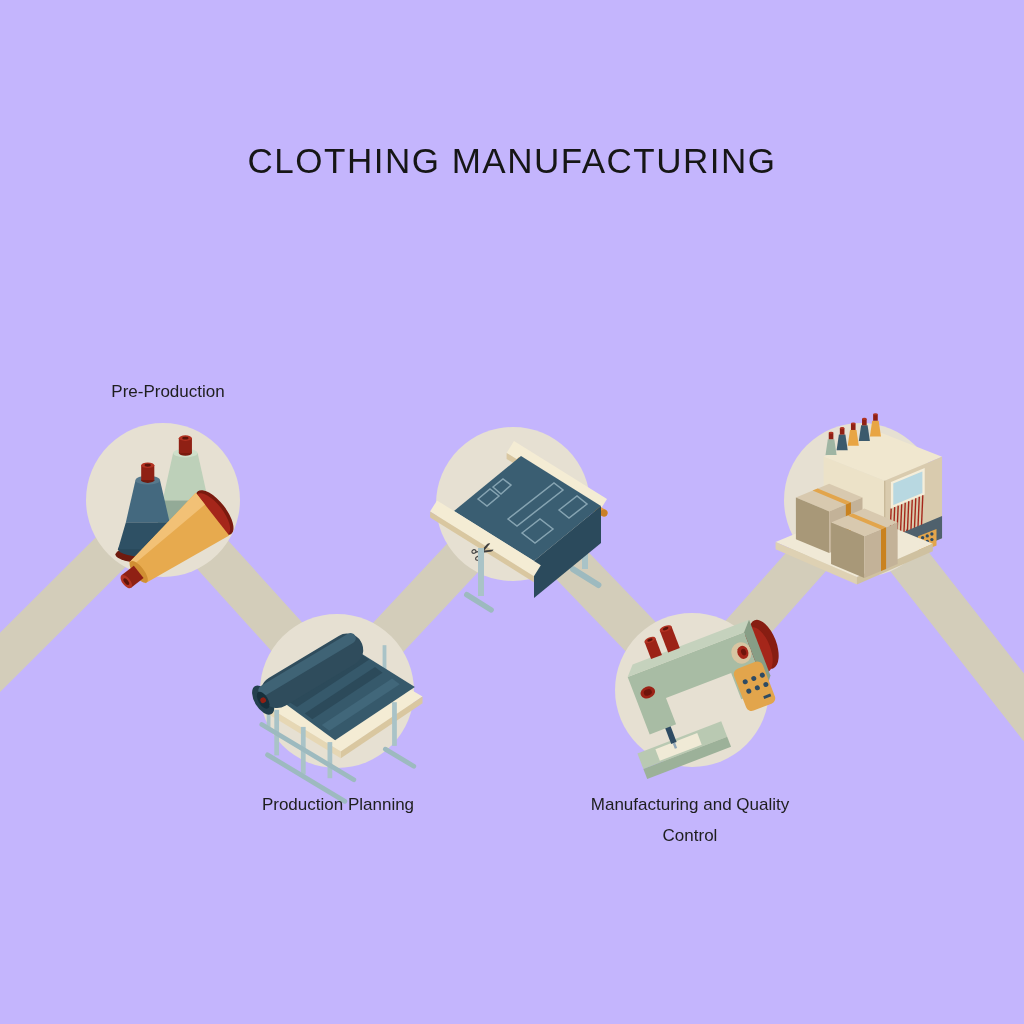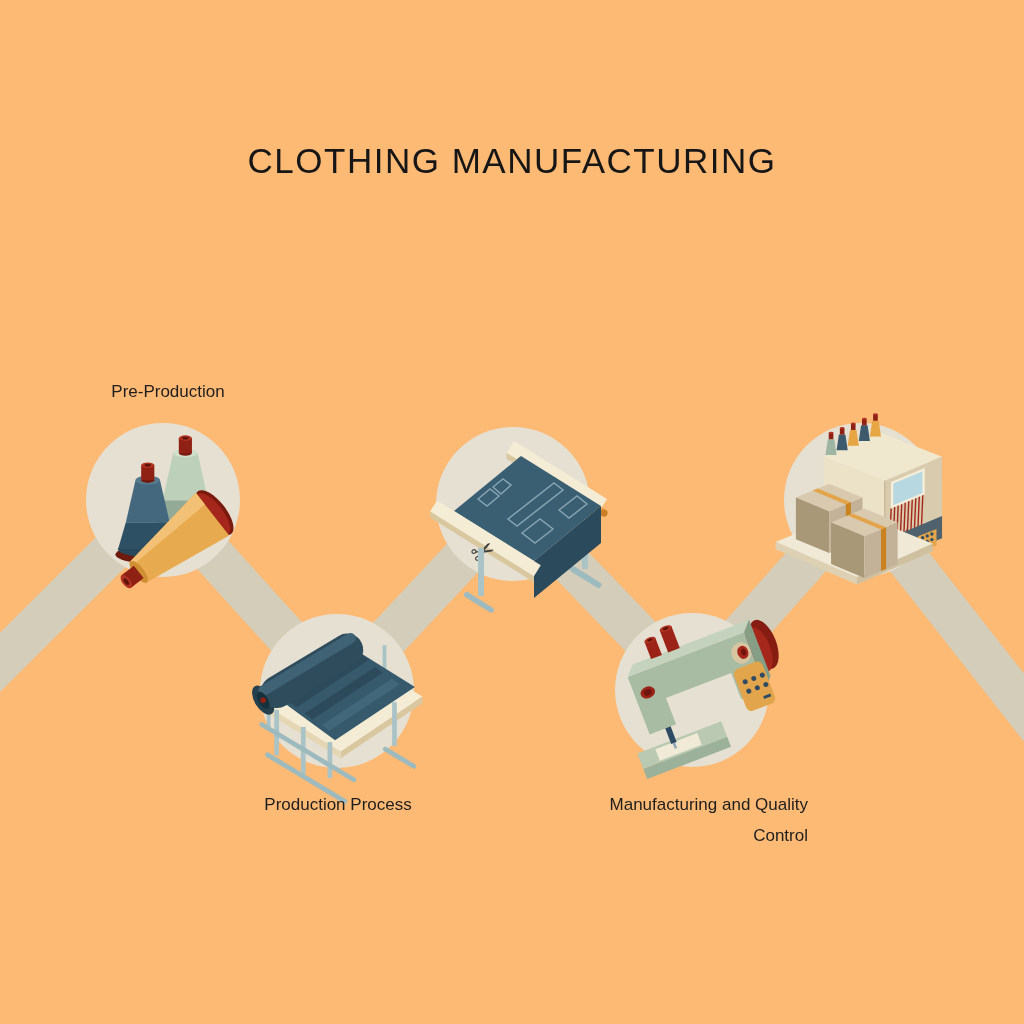--- a/index.html
+++ b/index.html
@@ -1,51 +1,51 @@
 <!DOCTYPE html>
 <html><head>
 <meta charset="utf-8">
 <style>
   html,body{margin:0;padding:0;}
   body{font-family:"Liberation Sans",sans-serif;background:#ffffff;}
-  .canvas{position:relative;width:1024px;height:1024px;overflow:hidden;background:#fdba74;}
+  .canvas{position:relative;width:1024px;height:1024px;overflow:hidden;background:#c4b5fd;}
   .ribbon-svg{position:absolute;left:0;top:0;z-index:1;}
   .title-eyebrow{position:absolute;top:143px;left:0;right:0;text-align:center;
     font-size:35px;line-height:1;letter-spacing:1.5px;color:#161616;z-index:3;}
   .title-main{position:absolute;top:186px;left:0;right:0;text-align:center;
     font-size:67px;line-height:1;color:#111111;z-index:3;}
   .node{position:absolute;width:154px;height:154px;border-radius:50%;
     background:#e6e0d2;z-index:2;}
   .node svg{position:absolute;overflow:visible;}
   .step-label{position:absolute;font-size:17px;line-height:31px;color:#1e1e1e;
     text-align:center;z-index:3;}
   #label-pre{left:18px;top:376px;width:300px;}
   #label-plan{left:188px;top:789px;width:300px;}
   #label-cut{left:362px;top:376px;width:300px;}
-  #label-mfg{left:572px;top:789px;width:236px;text-align:right;}
+  #label-mfg{left:572px;top:789px;width:236px;}
   #label-del{left:714px;top:376px;width:300px;}
   #node-1{left:86px;top:423px;}
   #node-2{left:260px;top:614px;}
   #node-3{left:436px;top:427px;}
   #node-4{left:615px;top:613px;}
   #node-5{left:784px;top:423px;}
 </style>
 </head>
 <body style="background: rgb(255, 255, 255);">
 
 <div class="canvas">
 
   <svg class="ribbon-svg" width="1024" height="1024" viewBox="0 0 1024 1024">
     <polyline points="-60,722 163,500 337,692 513,504 692,690 861,500 1040,728" fill="none" stroke="#d3cdba" stroke-width="42" stroke-miterlimit="12"></polyline>
   </svg>
 
   <div class="title-eyebrow">CLOTHING MANUFACTURING</div>
 
   <div class="step-label" id="label-pre" style="color: rgb(30, 30, 30);">Pre-Production</div>
-  <div class="step-label" id="label-plan" style="color: rgb(30, 30, 30);">Production Process</div>
+  <div class="step-label" id="label-plan" style="color: rgb(30, 30, 30);">Production Planning</div>
   <div class="step-label" id="label-mfg" style="color: rgb(30, 30, 30);">Manufacturing and Quality Control</div>
 
   <div class="node" id="node-1" style="background: rgb(230, 224, 210);">
     <svg width="175" height="175" viewBox="0 0 200 200" style="left:-10px;top:-12px;">
       <g>
         <ellipse cx="125" cy="135" rx="33" ry="9" fill="#8aa190"></ellipse>
         <polygon points="99,102 151,102 158,135 92,135" fill="#93aa97"></polygon>
         <polygon points="111,48 139,48 151,102 99,102" fill="#bdd0b9"></polygon>
         <ellipse cx="125" cy="48" rx="14" ry="5" fill="#cfdfca"></ellipse>
         <ellipse cx="125" cy="48" rx="7.5" ry="3.2" fill="#7a1a0e"></ellipse>

